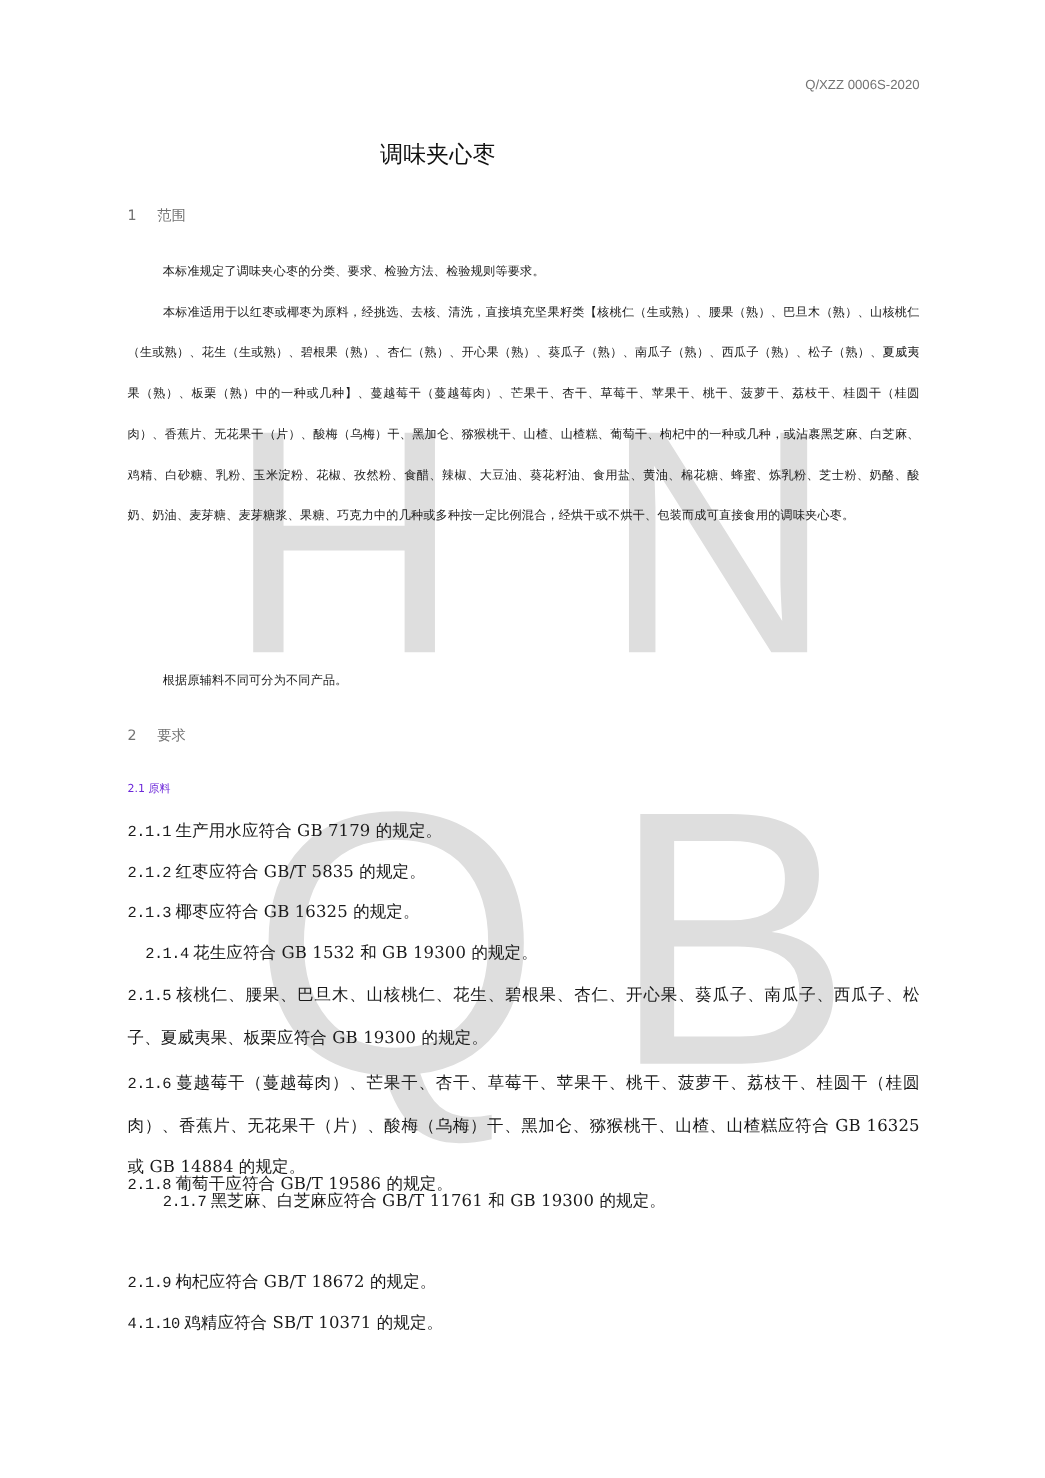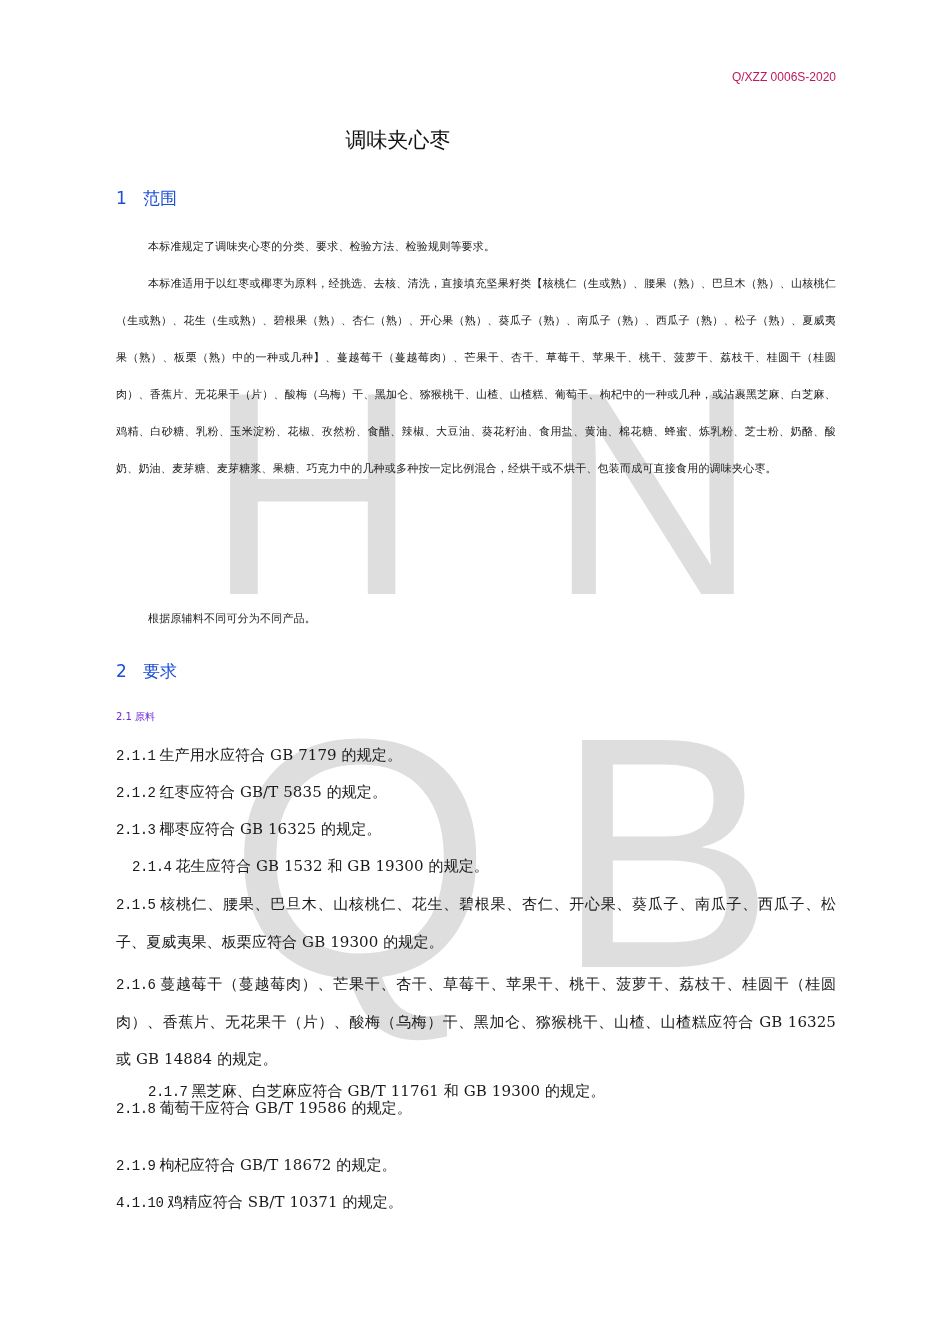--- a/index.html
+++ b/index.html
@@ -5,23 +5,23 @@
   html, body { margin: 0; padding: 0; background: #ffffff; }
   body { width: 950px; height: 1344px; position: relative; overflow: hidden;
          font-family: "DejaVu Serif", "Liberation Serif", serif; color: #1a1a1a; }
   .watermark { position: absolute; color: #dedede; font-family: "Liberation Sans", "DejaVu Sans", sans-serif;
                line-height: 1; z-index: 0; user-select: none; }
   .wm-h { left: 208px; top: 348px; font-size: 290px; transform: scaleX(1.02); }
   .wm-n { left: 548px; top: 348px; font-size: 290px; }
   .wm-q { left: 228px; top: 688px; font-size: 340px; }
   .wm-b { left: 555px; top: 688px; font-size: 330px; }
   .layer { position: absolute; z-index: 1; }
-  .doc-code { top: 70px; right: 114px; font-family: "Liberation Sans", "DejaVu Sans", sans-serif; font-size: 12px; color: #be185d; }
+  .doc-code { top: 70px; right: 114px; font-family: "Liberation Sans", "DejaVu Sans", sans-serif; font-size: 12px; color: #737373; }
   .doc-title { top: 126px; left: 0; width: 796px; text-align: center; font-family: "DejaVu Sans", "Liberation Sans", sans-serif; font-size: 21px; color: #111; }
-  .h1 { left: 116px; font-family: "DejaVu Sans", "Liberation Sans", sans-serif; font-size: 17px; color: #1d4ed8; }
+  .h1 { left: 116px; font-family: "DejaVu Sans", "Liberation Sans", sans-serif; font-size: 13px; color: #737373; }
   .h1 .num { display: inline-block; width: 27px; }
   .h2 { left: 116px; font-family: "DejaVu Sans", "Liberation Sans", sans-serif; font-size: 10px; color: #6d28d9; }
   .para { left: 116px; width: 720px; font-size: 11px; line-height: 37px; text-align: justify; letter-spacing: 0.2px; }
   .para .indent { display: inline-block; width: 32px; }
   .clause { left: 116px; width: 720px; font-size: 15px; line-height: 37px; letter-spacing: 0.1px; }
   .clause .cnum { font-family: Liberation Mono, monospace; font-size: 14px; letter-spacing: -0.5px; margin-right: 4px; }
 </style>
 </head>
 <body>
 
@@ -72,21 +72,21 @@
 </div>
 <div class="layer clause" style="top:886px; text-align:justify;">
   <span class="cnum">2.1.5</span><span>核桃仁、腰果、巴旦木、山核桃仁、花生、碧根果、杏仁、开心果、葵瓜子、南瓜子、西瓜子、松子、夏威夷果、板栗应符合 GB 19300 的规定。</span>
 </div>
 <div class="layer clause" style="top:966px; text-align:justify;">
   <span class="cnum">2.1.6</span><span>蔓越莓干（蔓越莓肉）、芒果干、杏干、草莓干、苹果干、桃干、菠萝干、荔枝干、桂圆干（桂圆肉）、香蕉片、无花果干（片）、酸梅（乌梅）干、黑加仑、猕猴桃干、山楂、山楂糕应符合 GB 16325 或 GB 14884 的规定。</span>
 </div>
 <div class="layer clause" style="top:1073px;margin-left:32px;">
   <span class="cnum">2.1.7</span><span>黑芝麻、白芝麻应符合 GB/T 11761 和 GB 19300 的规定。</span>
 </div>
-<div class="layer clause" style="top:1090px;">
+<div class="layer clause" style="top:1058px;">
   <span class="cnum">2.1.8</span><span>葡萄干应符合 GB/T 19586 的规定。</span>
 </div>
 <div class="layer clause" style="top:1147px;">
   <span class="cnum">2.1.9</span><span>枸杞应符合 GB/T 18672 的规定。</span>
 </div>
 <div class="layer clause" style="top:1184px;">
   <span class="cnum">4.1.10</span><span>鸡精应符合 SB/T 10371 的规定。</span>
 </div>
 
 </body></html>

